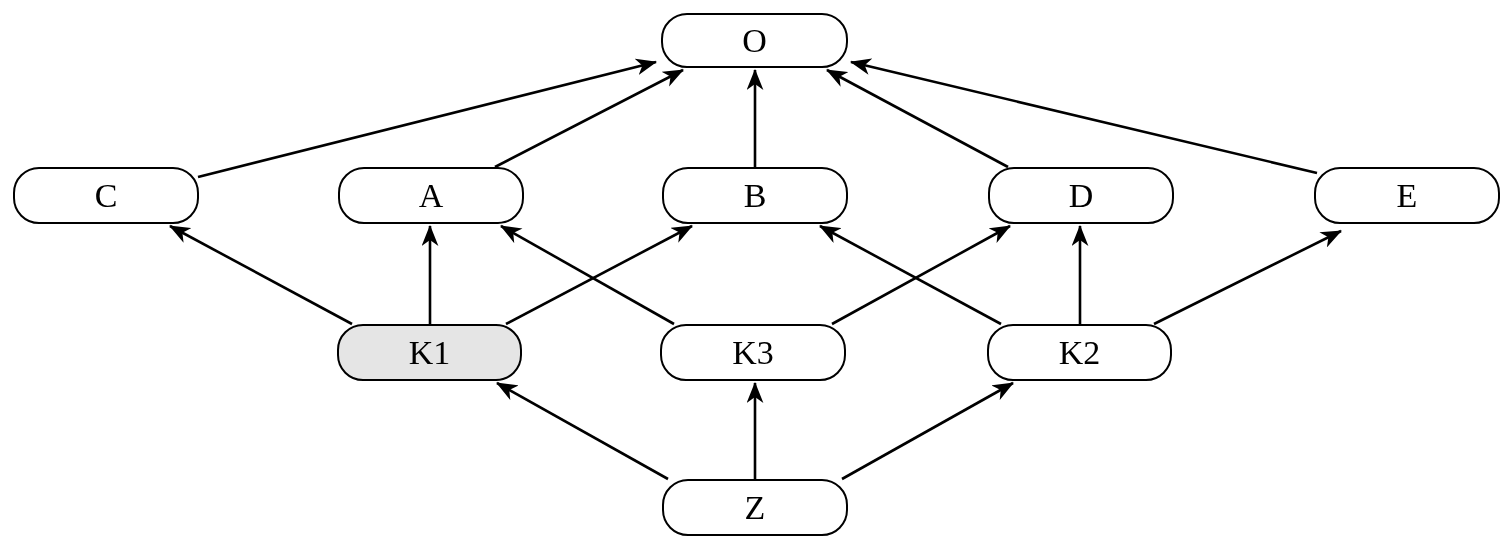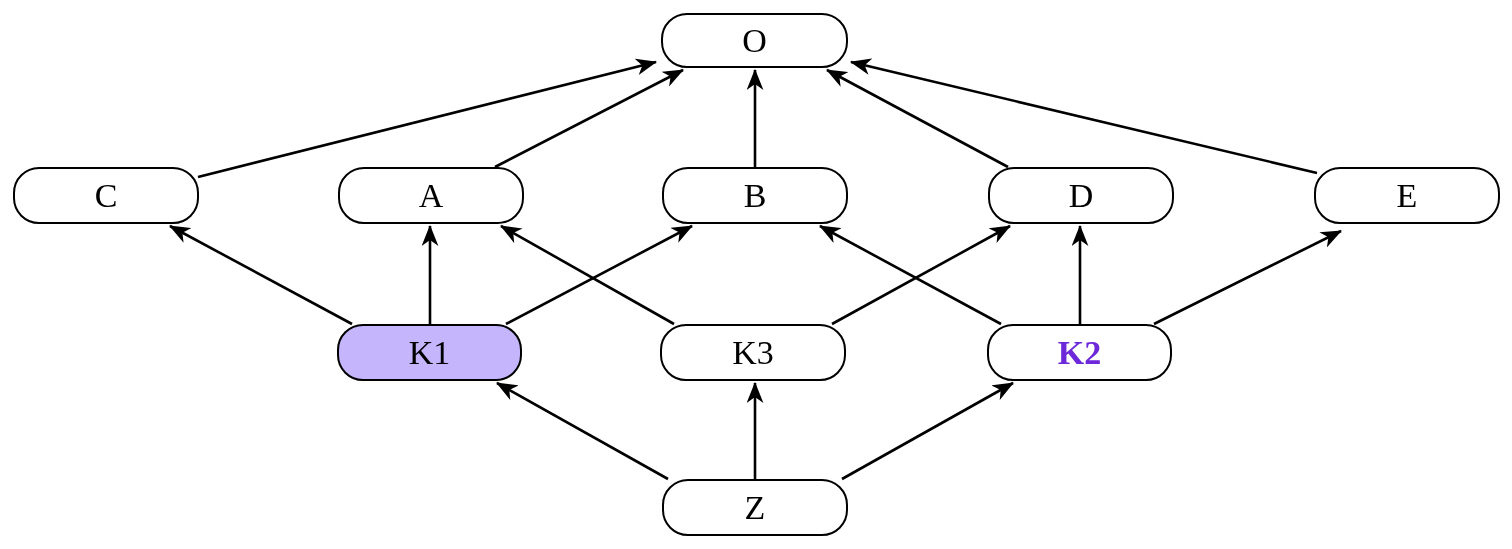--- a/index.html
+++ b/index.html
@@ -95,27 +95,27 @@
       </div>
       <div class="node" style="left: 662px; top: 167px; width: 186px; height: 57px; background: rgb(255, 255, 255); border-color: rgb(0, 0, 0);">
         <span class="node-label" style="color: rgb(0, 0, 0);">B</span>
       </div>
       <div class="node" style="left: 988px; top: 167px; width: 186px; height: 57px; background: rgb(255, 255, 255); border-color: rgb(0, 0, 0);">
         <span class="node-label" style="color: rgb(0, 0, 0);">D</span>
       </div>
       <div class="node" style="left: 1314px; top: 167px; width: 186px; height: 57px; background: rgb(255, 255, 255); border-color: rgb(0, 0, 0);">
         <span class="node-label" style="color: rgb(0, 0, 0);">E</span>
       </div>
-      <div class="node" style="left: 337px; top: 324px; width: 185px; height: 57px; background: #c4b5fd; border-color: rgb(0, 0, 0);">
+      <div class="node" style="left: 337px; top: 324px; width: 185px; height: 57px; background: #e5e5e5; border-color: rgb(0, 0, 0);">
         <span class="node-label" style="color: rgb(0, 0, 0);">K1</span>
       </div>
       <div class="node" style="left: 660px; top: 324px; width: 186px; height: 57px; background: rgb(255, 255, 255); border-color: rgb(0, 0, 0); text-align: center;">
         <span class="node-label" style="color: rgb(0, 0, 0);">K3</span>
       </div>
       <div class="node" style="left: 987px; top: 324px; width: 185px; height: 57px; background: rgb(255, 255, 255); border-color: rgb(0, 0, 0);">
-        <span class="node-label" style="color: #6d28d9; font-weight: bold;">K2</span>
+        <span class="node-label" style="color: #000000;">K2</span>
       </div>
       <div class="node" style="left: 662px; top: 479px; width: 186px; height: 57px; background: rgb(255, 255, 255); border-color: rgb(0, 0, 0);">
         <span class="node-label" style="color: rgb(0, 0, 0);">Z</span>
       </div>
     </div>
 
 </div>
 
 </body></html>

